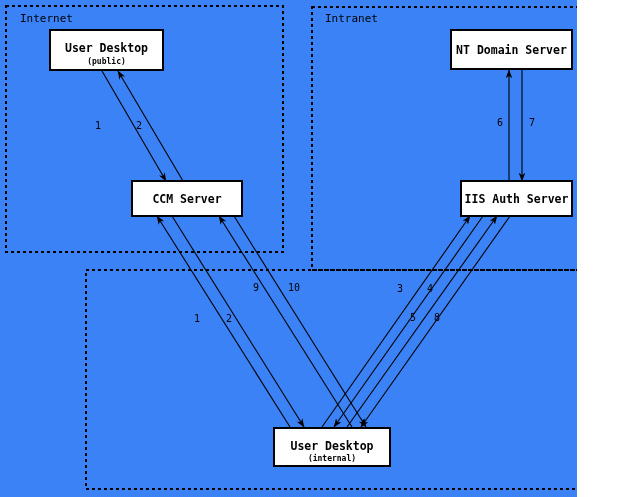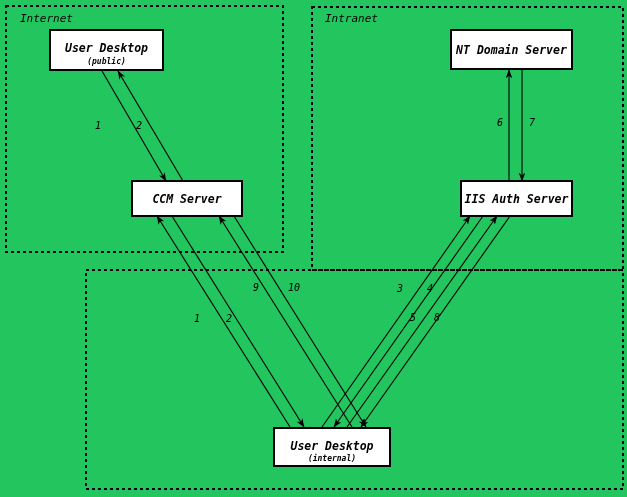--- a/index.html
+++ b/index.html
@@ -5,25 +5,24 @@
   html, body {
     margin: 0;
     padding: 0;
     background: #ffffff;
   }
   body {
     font-family: "DejaVu Sans Mono", monospace;
   }
   #diagram-root {
     position: relative;
-    width: 627px;
+    width: 577px;
     height: 497px;
-    background: #22c55e;
+    background: #3b82f6;
     overflow: hidden;
-    font-style: italic;
   }
   svg.diagram-canvas {
     position: absolute;
     top: 0;
     left: 0;
     width: 627px;
     height: 497px;
   }
   .zone-rect {
     fill: none;

